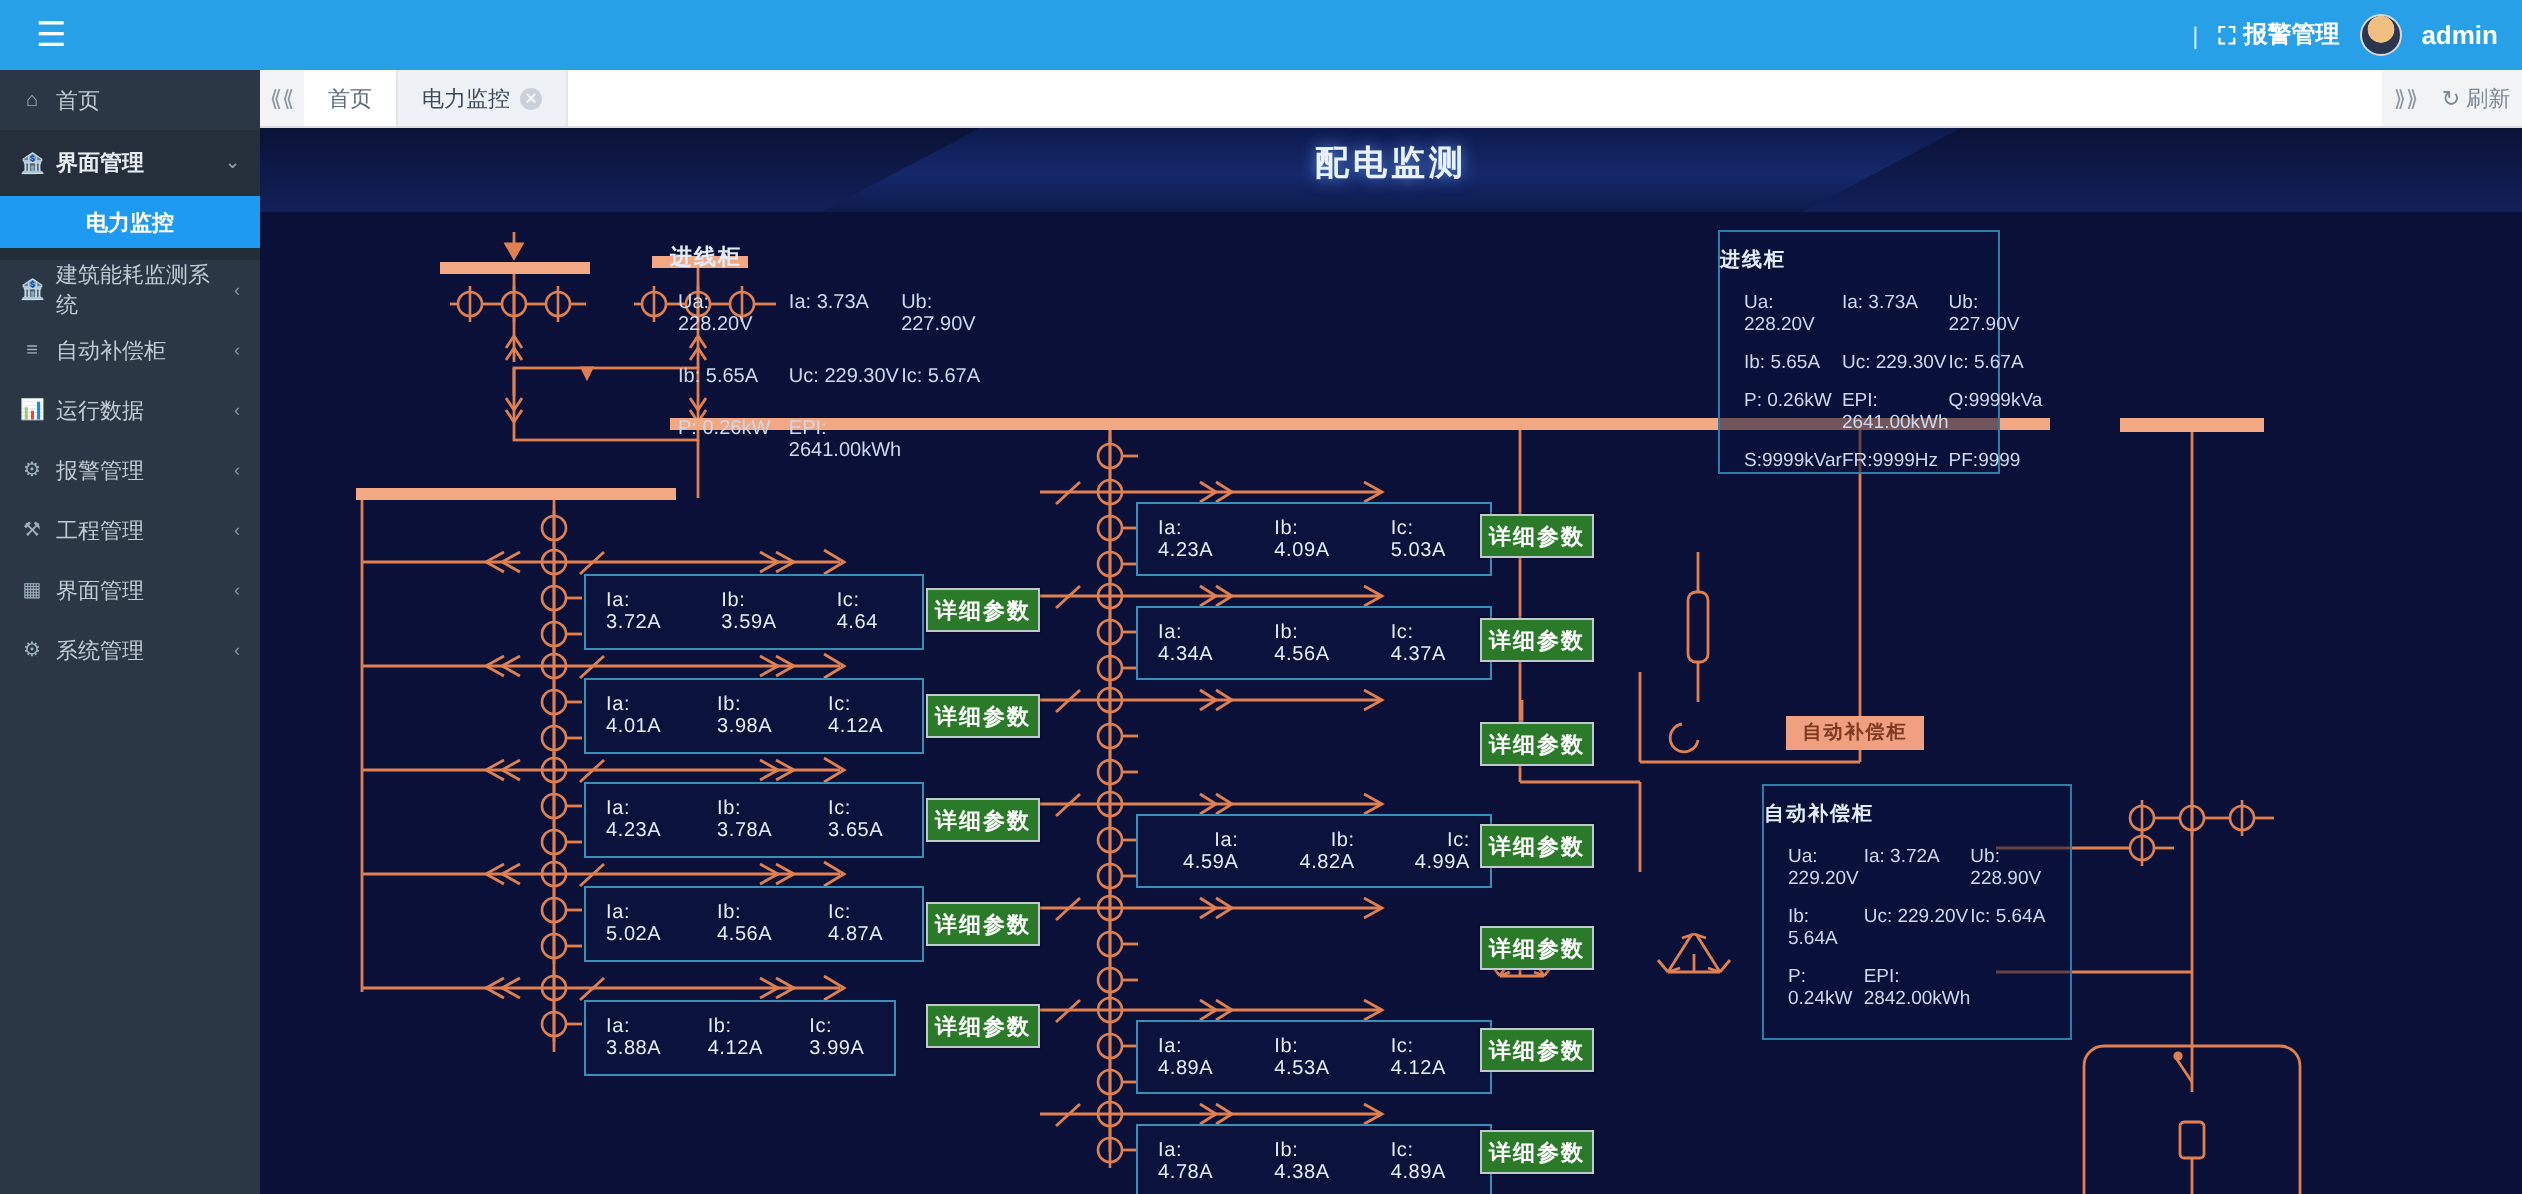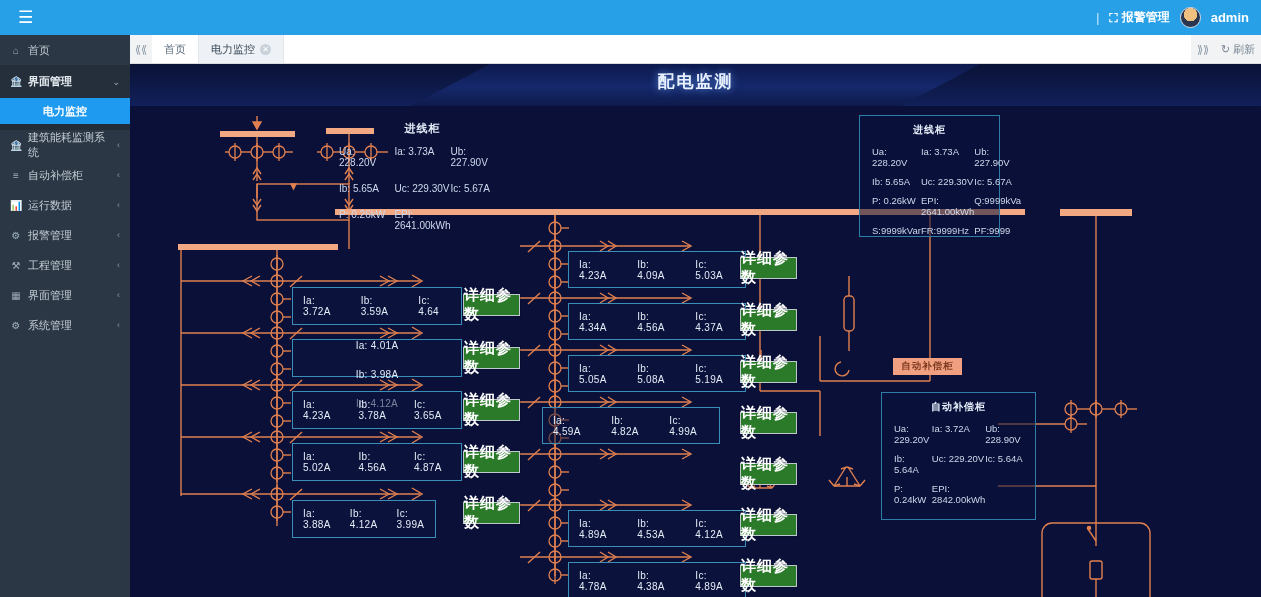--- a/index.html
+++ b/index.html
@@ -102,39 +102,39 @@
   }
   .diagram { position: absolute; top: 42px; left: 0; width: 1131px; height: 491px; }
   .diagram svg { position: absolute; top: 0; left: 0; }
 
   
   .infobox {
     position: absolute; border: 1px solid #2e7fa8; background: rgba(10,17,58,.55);
     color: #dde7f5;
   }
   .infobox .hdr {
-    text-align: center; color: #e3ecf8; font-size: 10px; font-weight: bold;
+    color: #e3ecf8; font-size: 10px; font-weight: bold;
     padding-top: 7px; letter-spacing: 1px;
   }
   .infobox .grid {
     display: grid; grid-template-columns: 1fr 1fr 1fr; row-gap: 8px;
     padding: 9px 12px 8px 12px; font-size: 9.5px; color: #ccd9ec;
   }
   .panel-plain { border: none; background: none; }
   .panel-plain .grid { row-gap: 15px; padding: 10px 4px 0 4px; font-size: 10px; }
   .panel-plain .hdr { font-size: 11px; }
 
   .meas {
     position: absolute; border: 1px solid #3a8fb8; background: rgba(12,20,62,.5);
     display: flex; align-items: center; color: #e4ecf7; font-size: 10px;
     padding: 0 10px; gap: 18px; letter-spacing: .3px;
   }
   .detail-btn {
     position: absolute; background: #2a7a2a; border: 1px solid #bfc8cf;
-    color: #ffffff; font-size: 15px; font-weight: bold; letter-spacing: 1px;
+    color: #ffffff; font-size: 11px; font-weight: bold; letter-spacing: 1px;
     display: flex; align-items: center; justify-content: center; cursor: pointer;
     box-shadow: 0 0 0 1px rgba(0,0,0,.15);
   }
   .orange-btn {
     position: absolute; background: #f0a080; color: #7d3a20; font-size: 9.5px;
     font-weight: bold; display: flex; align-items: center; justify-content: center;
     cursor: pointer; letter-spacing: 1px;
   }
 </style>
 </head>
@@ -536,70 +536,65 @@
 
     <div class="orange-btn" style="left:763px; top:252px; width:69px; height:17px;">自动补偿柜</div>
 
     <div class="meas" style="left:162px; top:181px; width:170px; height:38px;">
       <span>Ia: 3.72A</span>
       <span>Ib: 3.59A</span>
       <span>Ic: 4.64</span>
     </div>
     <div class="detail-btn" style="left:333px; top:188px; width:57px; height:22px;">详细参数</div>
 
-    <div class="meas" style="left:162px; top:233px; width:170px; height:38px;flex-direction:column;">
+    <div class="meas" style="left:162px; top:233px; width:170px; height:38px;">
       <span>Ia: 4.01A</span>
       <span>Ib: 3.98A</span>
       <span>Ic: 4.12A</span>
     </div>
     <div class="detail-btn" style="left:333px; top:241px; width:57px; height:22px;">详细参数</div>
 
     <div class="meas" style="left:162px; top:285px; width:170px; height:38px;">
       <span>Ia: 4.23A</span>
       <span>Ib: 3.78A</span>
       <span>Ic: 3.65A</span>
     </div>
     <div class="detail-btn" style="left:333px; top:293px; width:57px; height:22px;">详细参数</div>
 
     <div class="meas" style="left:162px; top:337px; width:170px; height:38px;">
       <span>Ia: 5.02A</span>
       <span>Ib: 4.56A</span>
       <span>Ic: 4.87A</span>
     </div>
     <div class="detail-btn" style="left:333px; top:345px; width:57px; height:22px;">详细参数</div>
 
-    <div class="meas" style="left:162px; top:394px; width:144px; height:38px;">
+    <div class="meas" style="left:162px; top:394px; width:156px; height:38px;">
       <span>Ia: 3.88A</span>
       <span>Ib: 4.12A</span>
       <span>Ic: 3.99A</span>
     </div>
     <div class="detail-btn" style="left:333px; top:396px; width:57px; height:22px;">详细参数</div>
 
     <div class="meas" style="left:438px; top:145px; width:178px; height:37px;">
       <span>Ia: 4.23A</span>
       <span>Ib: 4.09A</span>
       <span>Ic: 5.03A</span>
     </div>
     <div class="detail-btn" style="left:610px; top:151px; width:57px; height:22px;">详细参数</div>
 
     <div class="meas" style="left:438px; top:197px; width:178px; height:37px;">
       <span>Ia: 4.34A</span>
       <span>Ib: 4.56A</span>
       <span>Ic: 4.37A</span>
     </div>
     <div class="detail-btn" style="left:610px; top:203px; width:57px; height:22px;">详细参数</div>
 
-    <div class="meas" style="left:438px; top:249px; width:178px; height:37px;">
-      <span>Ia: 5.05A</span>
-      <span>Ib: 5.08A</span>
-      <span>Ic: 5.19A</span>
-    </div>
     <div class="detail-btn" style="left:610px; top:255px; width:57px; height:22px;">详细参数</div>
 
-    <div class="meas" style="left:412px; top:301px; width:178px; height:37px;">
+    <div class="meas" style="left:438px; top:301px; width:178px; height:37px;text-align:right;">
       <span>Ia: 4.59A</span>
       <span>Ib: 4.82A</span>
       <span>Ic: 4.99A</span>
     </div>
     <div class="detail-btn" style="left:610px; top:306px; width:57px; height:22px;">详细参数</div>
 
     <div class="detail-btn" style="left:610px; top:357px; width:57px; height:22px;">详细参数</div>
 
     <div class="meas" style="left:438px; top:404px; width:178px; height:37px;">
       <span>Ia: 4.89A</span>

